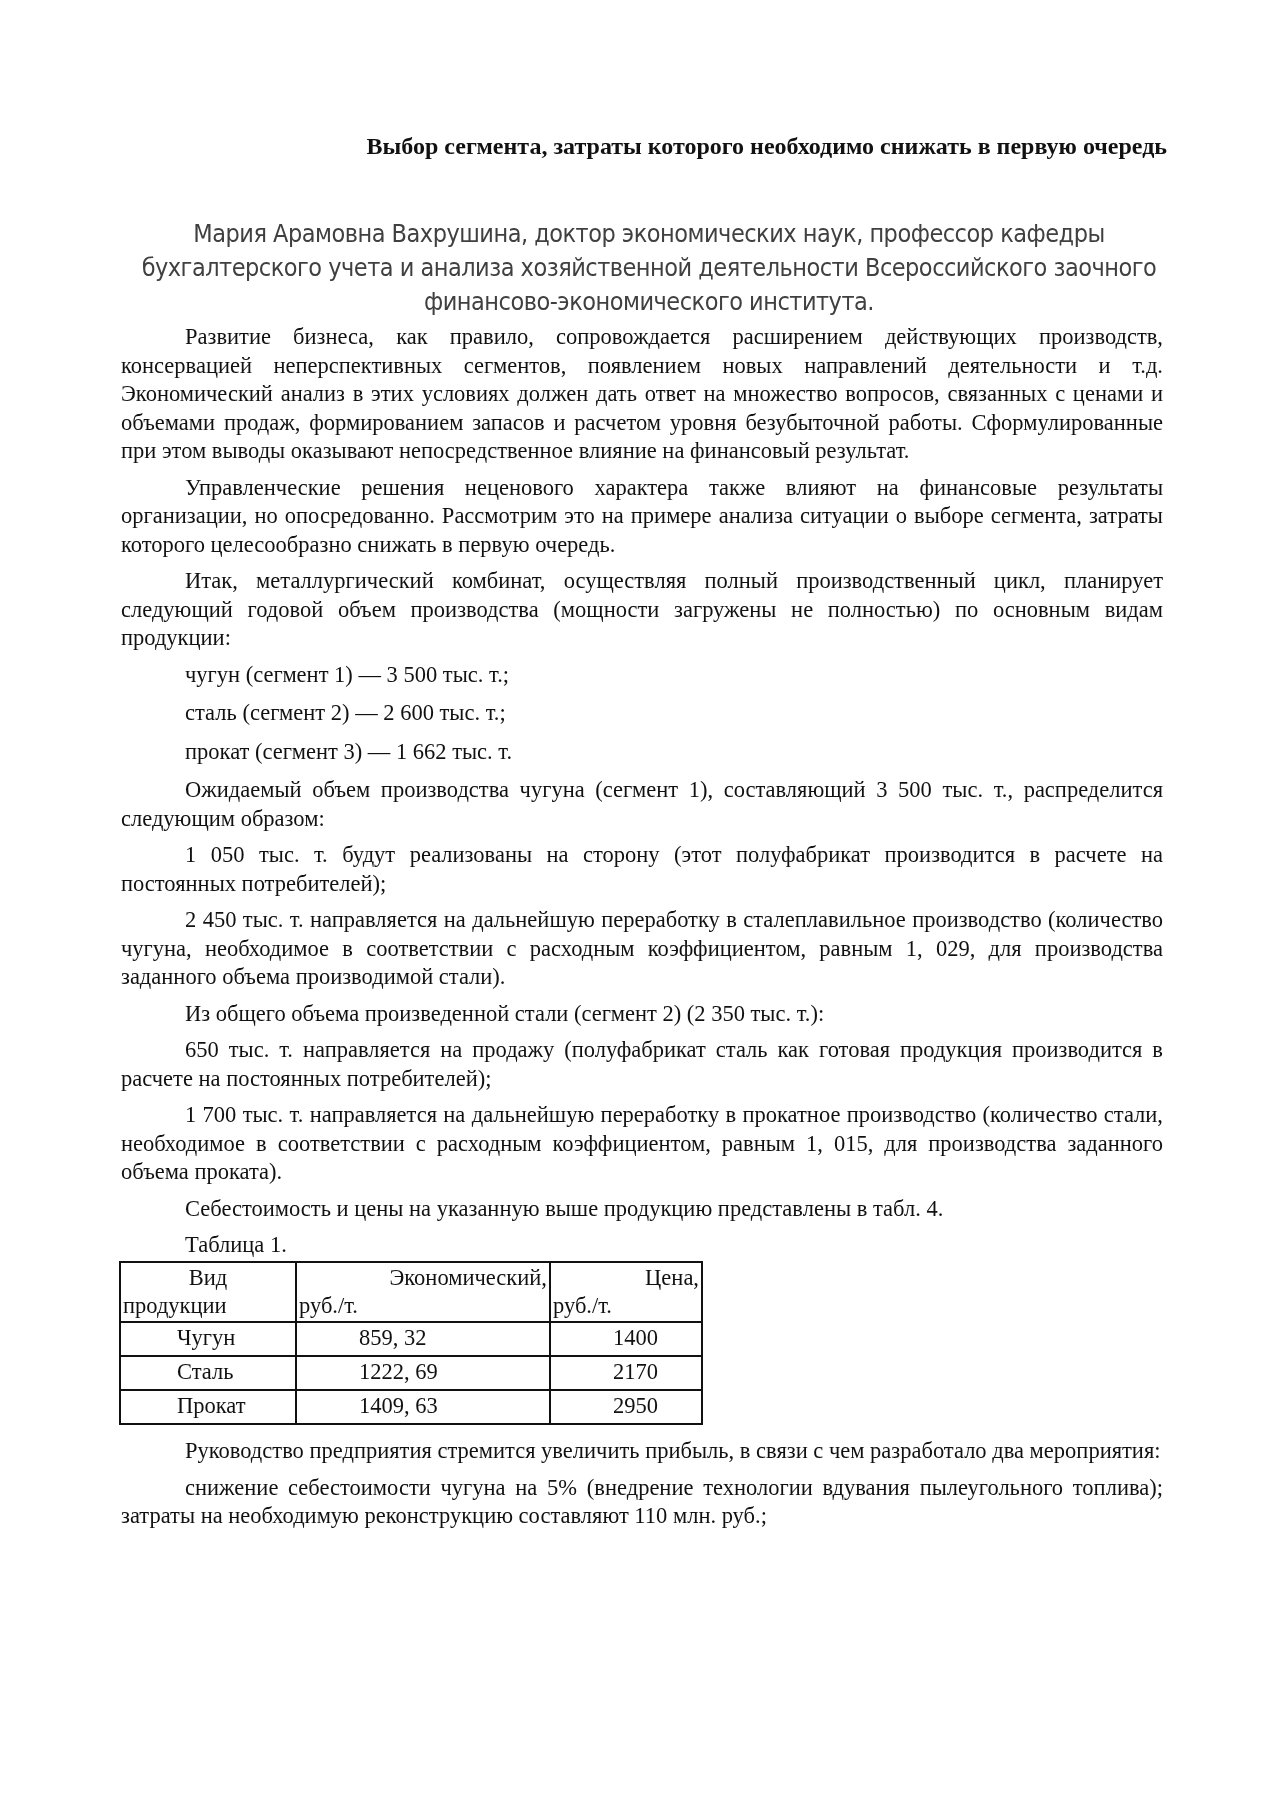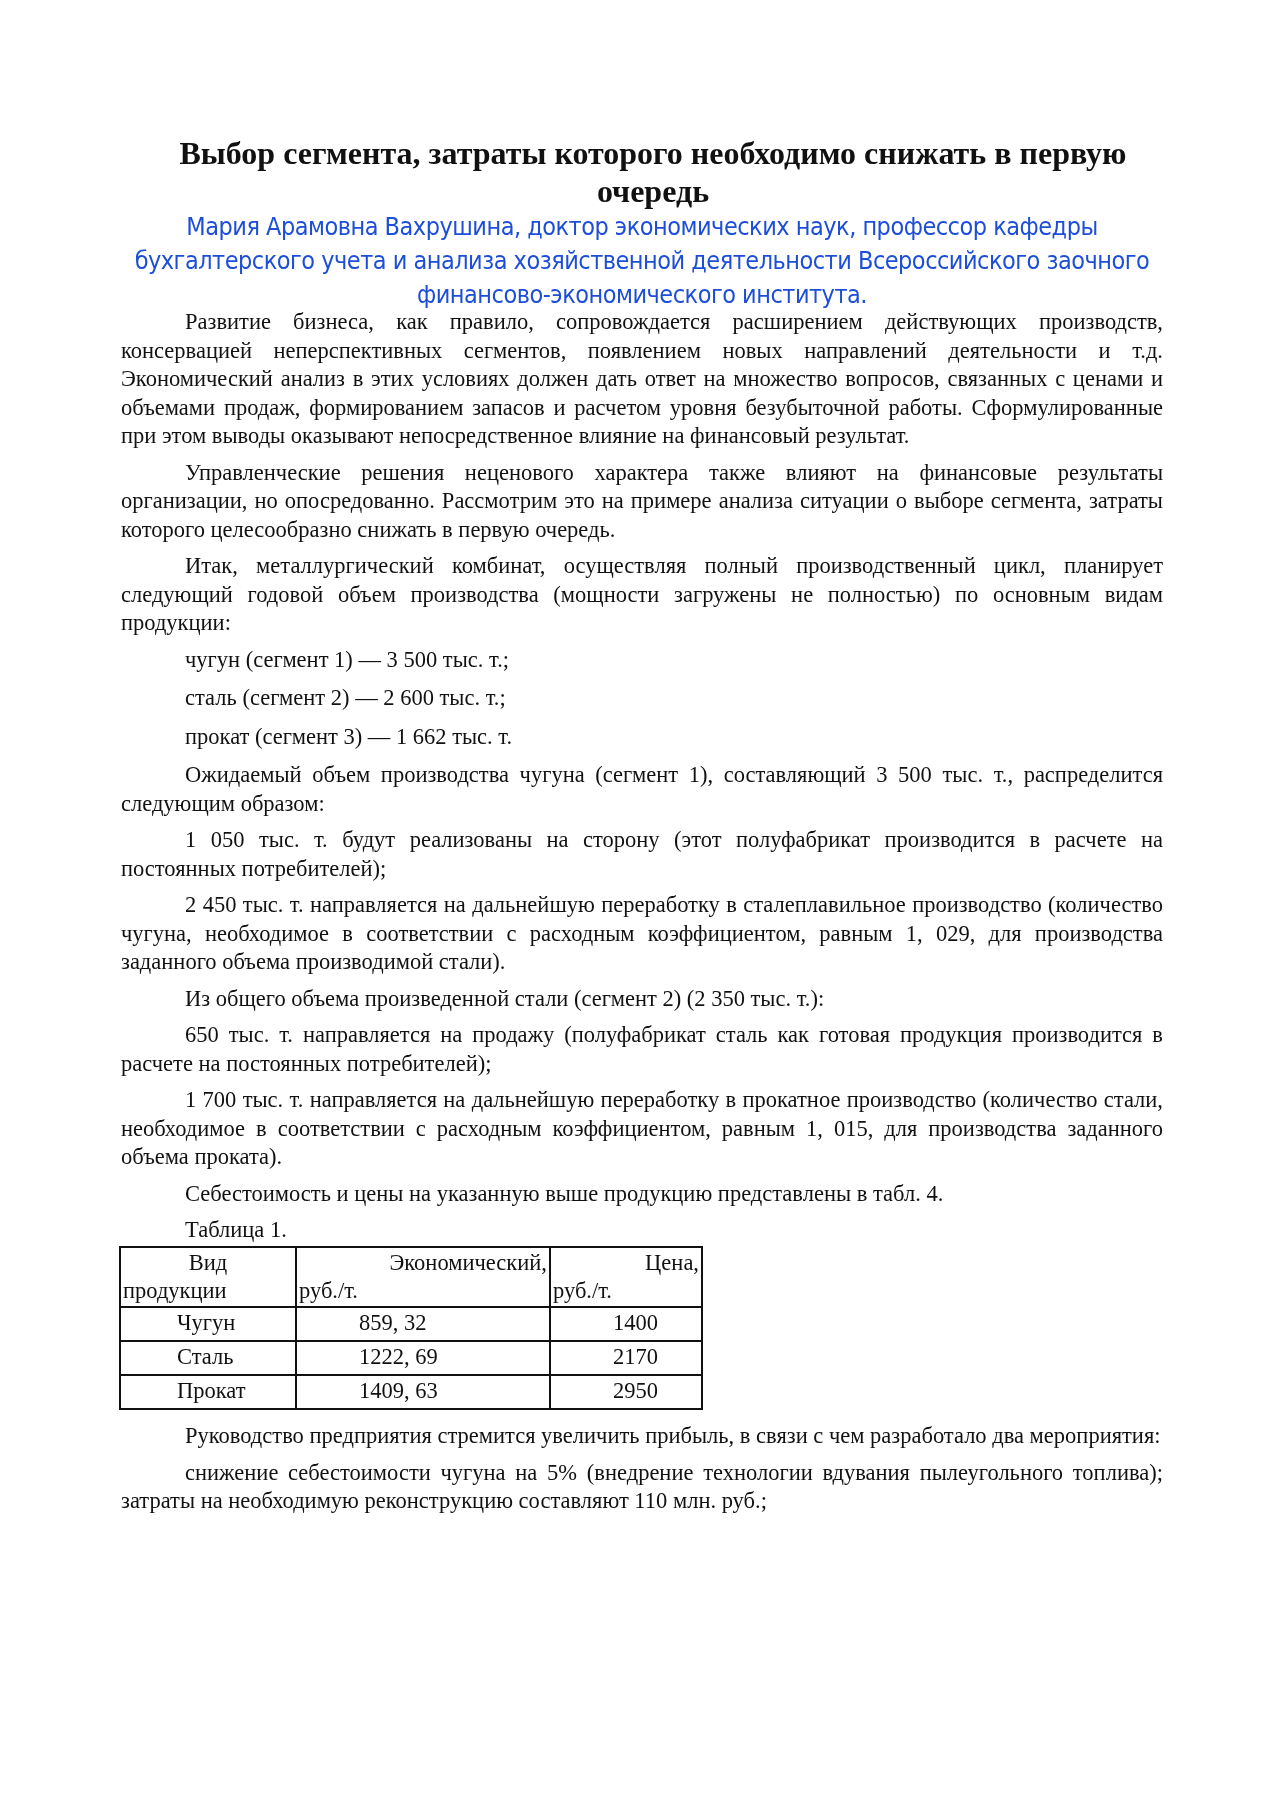--- a/index.html
+++ b/index.html
@@ -1,28 +1,28 @@
 <!DOCTYPE html>
 <html><head>
 <meta charset="utf-8">
 <style>
   html, body { margin: 0; padding: 0; background: #ffffff; }
   body { width: 1280px; height: 1811px; position: relative; overflow: hidden; color: #111; }
   .page { position: absolute; left: 121px; top: 0; width: 1042px; font-family: "Liberation Serif", serif; }
   h1.title {
-    position: absolute; left: 0; top: 123px; width: 1042px; margin: 11px;
-    text-align: center; font-family: "Liberation Serif", serif; font-weight: bold;
-    font-size: 32px; line-height: 38px; color: #111;
+    position: absolute; left: 0; top: 123px; width: 1042px; margin: 4px;
+    text-align: right; font-family: "Liberation Serif", serif; font-weight: bold;
+    font-size: 24px; line-height: 38px; color: #111;
   }
   .author {
-    position: absolute; left: 0; top: 210px; width: 1042px; margin: 0;
-    text-align: center; font-family: "DejaVu Sans", sans-serif; font-size: 25px; line-height: 34px; color: #1d4ed8;
+    position: absolute; left: 0; top: 210px; width: 1042px; margin: 7px;
+    text-align: center; font-family: "DejaVu Sans", sans-serif; font-size: 25px; line-height: 34px; color: #404040;
     font-stretch: condensed; letter-spacing: -0.5px;
   }
-  .body { position: absolute; left: 0; top: 308px; width: 1042px; }
+  .body { position: absolute; left: 0; top: 323px; width: 1042px; }
   .para {
     margin: 0 0 8px 0; font-size: 22.5px; line-height: 28.5px; text-align: justify; text-indent: 64px;
   }
   .para.item { margin-bottom: 10px; }
   .caption { margin: 0 0 0 0; font-size: 22.5px; line-height: 28px; text-indent: 64px; }
   table.data {
     border-collapse: collapse; margin: 2px 0 12px -2px; font-size: 22.5px; line-height: 28px;
     font-family: "Liberation Serif", serif;
   }
   table.data td, table.data th { border: 2px solid #111; padding: 1px 2px; font-weight: normal; vertical-align: top; }

